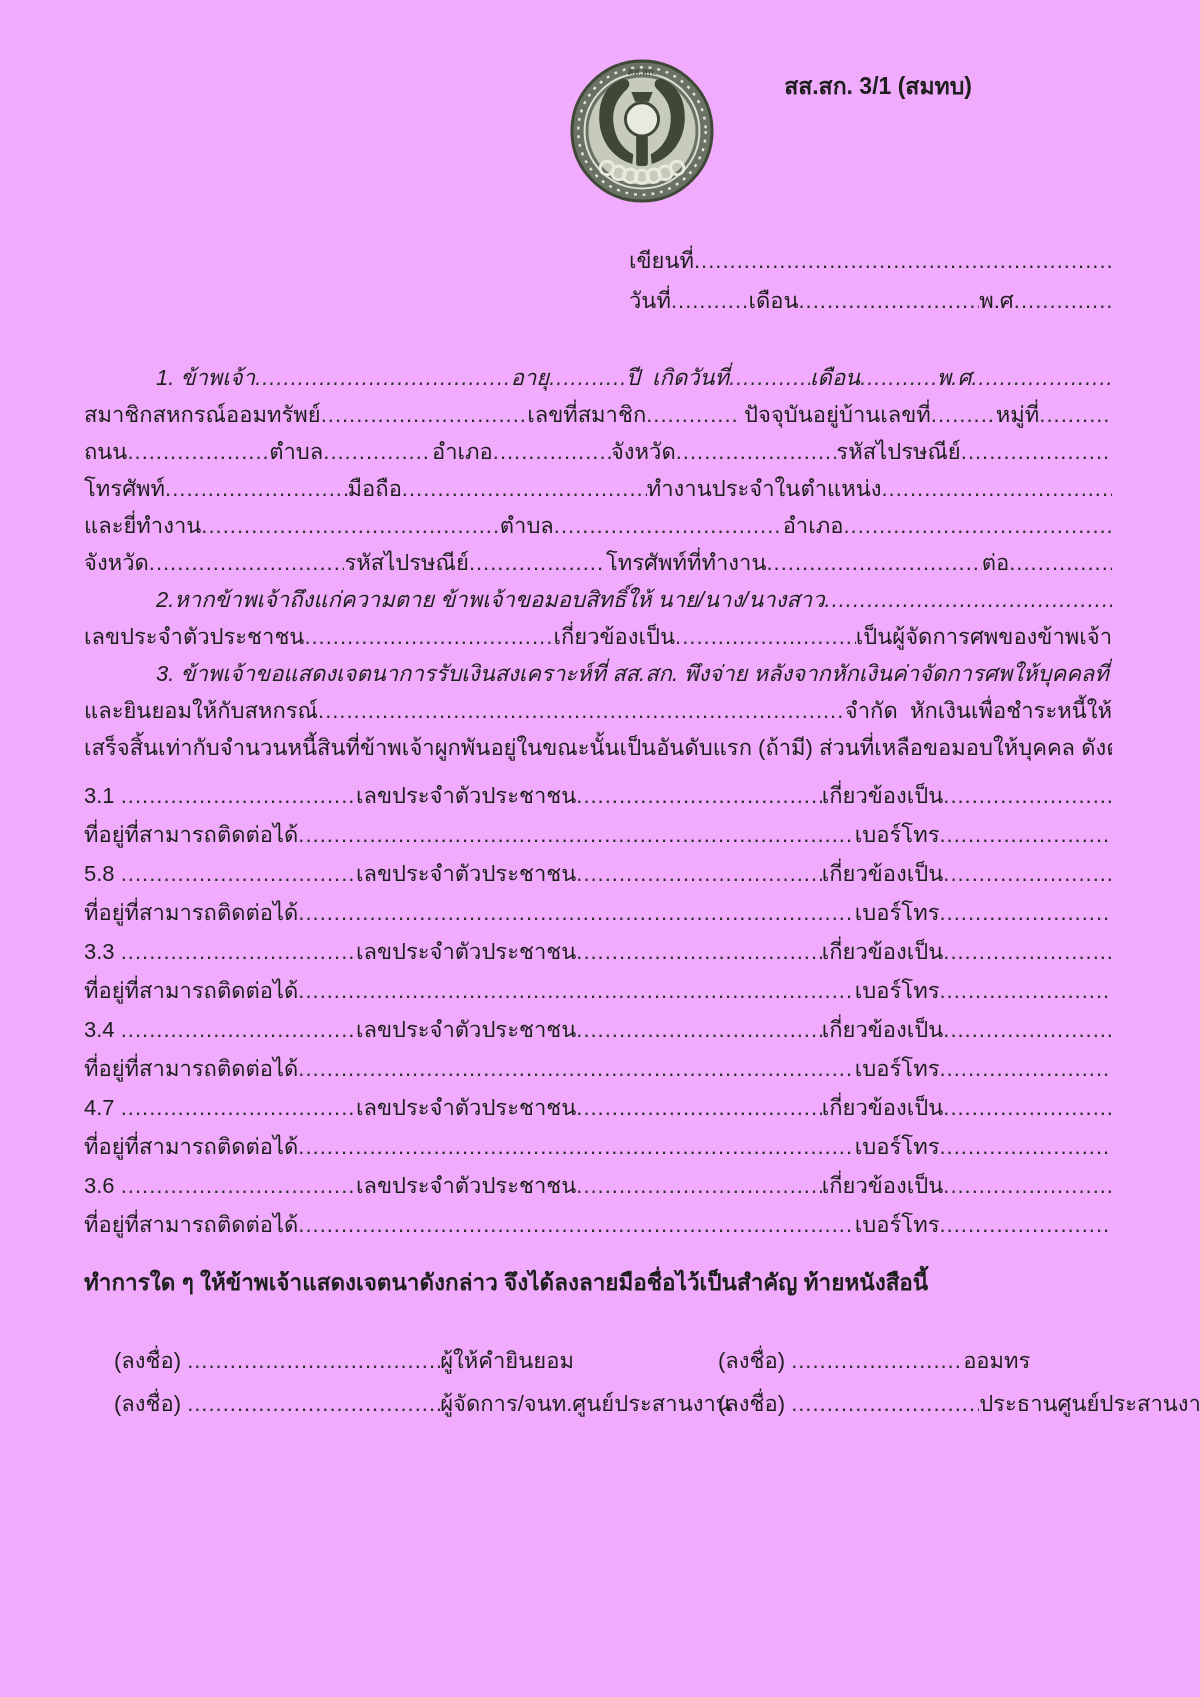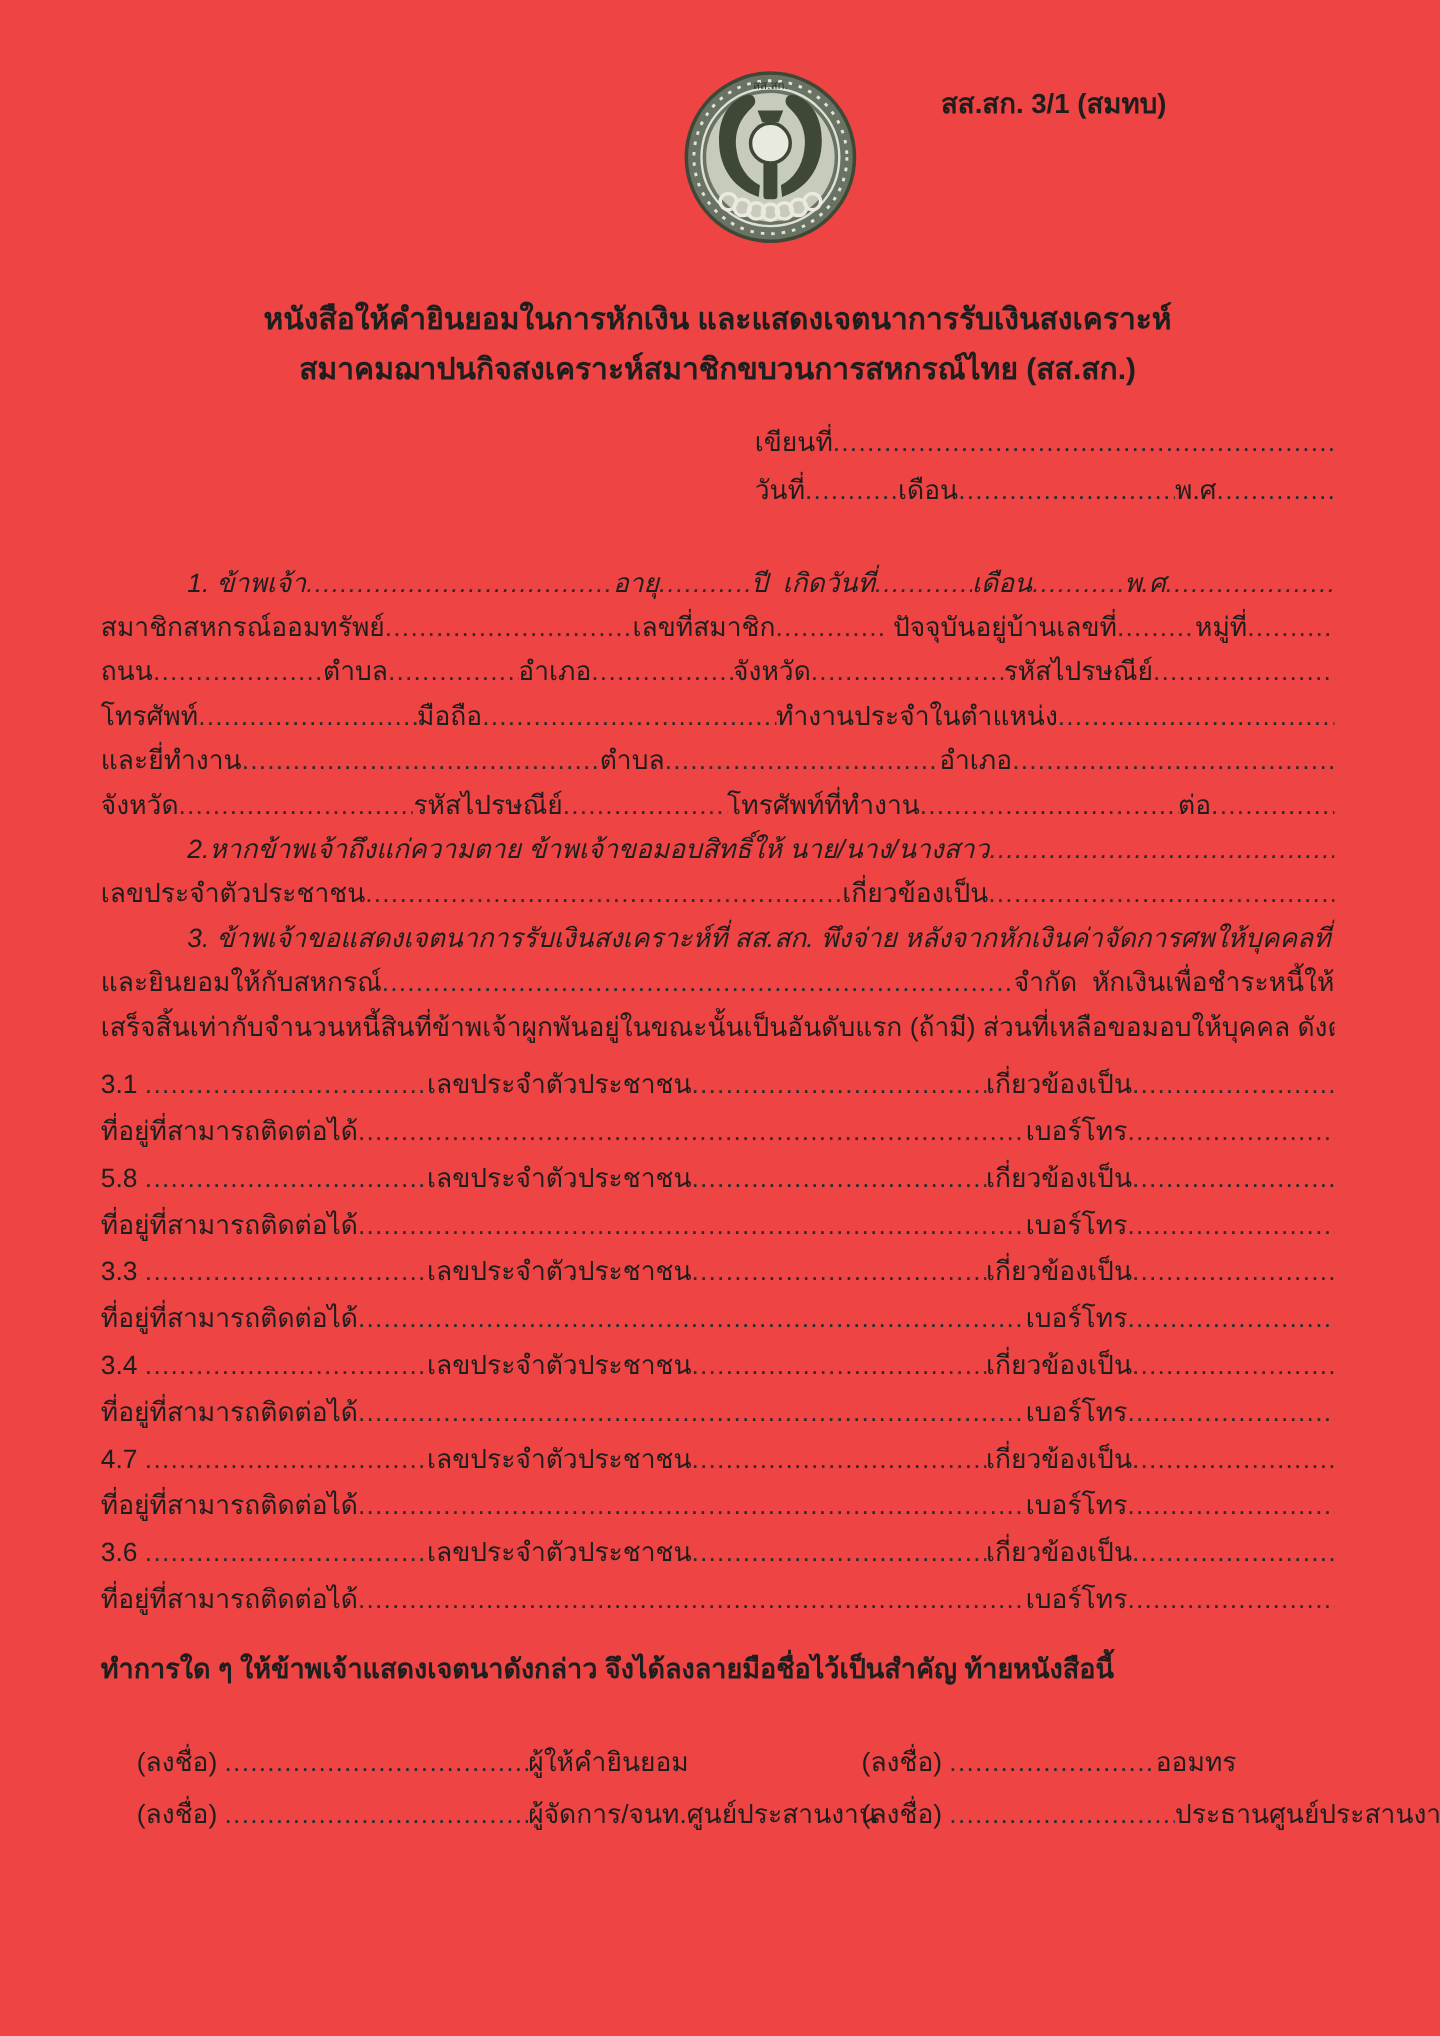--- a/index.html
+++ b/index.html
@@ -1,21 +1,21 @@
 <!DOCTYPE html>
 <html><head>
 <meta charset="utf-8">
 <style>
   html,body { margin:0; padding:0; background:#ffffff; }
   .page {
     position:relative;
     width:1200px; height:1697px;
     box-sizing:border-box;
     padding:0 88px 0 84px;
-    background:#ef4444;
+    background:#f0abfc;
     overflow:hidden;
     font-family:"Liberation Sans","DejaVu Sans",sans-serif;
     color:#1e1e1e;
     font-size:22px;
   }
   .header { position:relative; height:215px; }
   .form-code {
     position:absolute; top:68px; right:140px;
     font-weight:700; font-size:23px; white-space:nowrap;
   }
@@ -69,24 +69,20 @@
             <circle cx="-12" cy="46" r="7"></circle>
           <circle cx="0" cy="47" r="7"></circle>
             <circle cx="12" cy="46" r="7"></circle>
             <circle cx="24" cy="43" r="7"></circle>
             <circle cx="36" cy="38" r="7"></circle>
         </g>
       </svg>
     </div>
   </div>
 
-  <div class="titles">
-    <h1>หนังสือให้คำยินยอมในการหักเงิน และแสดงเจตนาการรับเงินสงเคราะห์</h1>
-    <h2>สมาคมฌาปนกิจสงเคราะห์สมาชิกขบวนการสหกรณ์ไทย (สส.สก.)</h2>
-  </div>
 
   <div class="dateblock">
     <div class="fline">
         <span class="seg">เขียนที่</span>
         <span class="dots" style="flex: 400 1 0%;">............................................................................................................................................................................................................................................................................................................</span>
       </div>
     <div class="fline">
         <span class="seg">วันที่</span>
         <span class="dots" style="flex: 75 1 0%;">............................................................................................................................................................................................................................................................................................................</span>
         <span class="seg">เดือน</span>
@@ -159,20 +155,21 @@
       </div>
     <div class="fline indent">
         <span class="seg">2.หากข้าพเจ้าถึงแก่ความตาย ข้าพเจ้าขอมอบสิทธิ์ให้ นาย/นาง/นางสาว</span>
         <span class="dots" style="flex: 400 1 0%;">............................................................................................................................................................................................................................................................................................................</span>
       </div>
     <div class="fline">
         <span class="seg">เลขประจำตัวประชาชน</span>
         <span class="dots" style="flex: 255 1 0%;">............................................................................................................................................................................................................................................................................................................</span>
         <span class="seg">เกี่ยวข้องเป็น</span>
         <span class="dots" style="flex: 185 1 0%;">............................................................................................................................................................................................................................................................................................................</span>
+        <span class="seg">เป็นผู้จัดการศพของข้าพเจ้า</span>
       </div>
     <div class="tline indent">3. ข้าพเจ้าขอแสดงเจตนาการรับเงินสงเคราะห์ที่ สส.สก. พึงจ่าย หลังจากหักเงินค่าจัดการศพให้บุคคลที่ระบุ</div>
     <div class="fline">
         <span class="seg">และยินยอมให้กับสหกรณ์</span>
         <span class="dots" style="flex: 520 1 0%;">............................................................................................................................................................................................................................................................................................................</span>
         <span class="seg">จำกัด  หักเงินเพื่อชำระหนี้ให้</span>
       </div>
     <div class="tline">เสร็จสิ้นเท่ากับจำนวนหนี้สินที่ข้าพเจ้าผูกพันอยู่ในขณะนั้นเป็นอันดับแรก (ถ้ามี) ส่วนที่เหลือขอมอบให้บุคคล ดังต่อไปนี้</div>
   </div>
 

